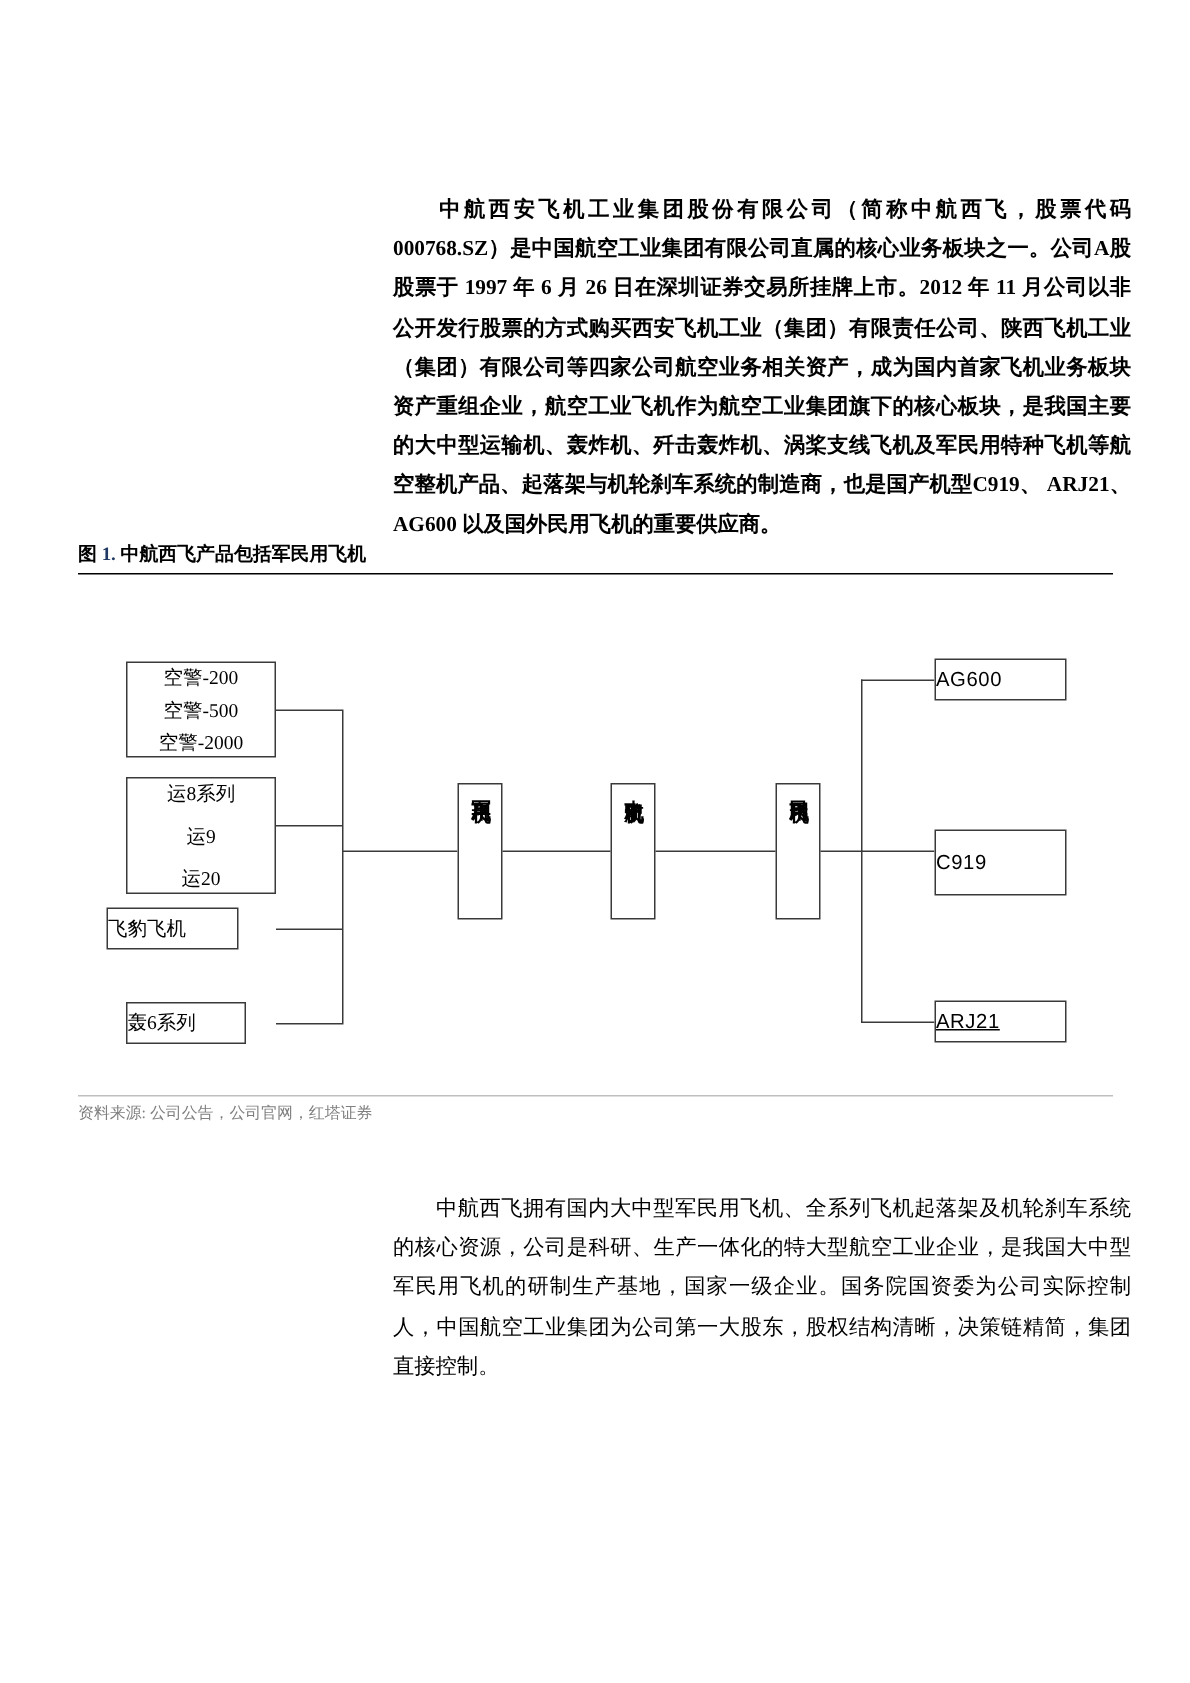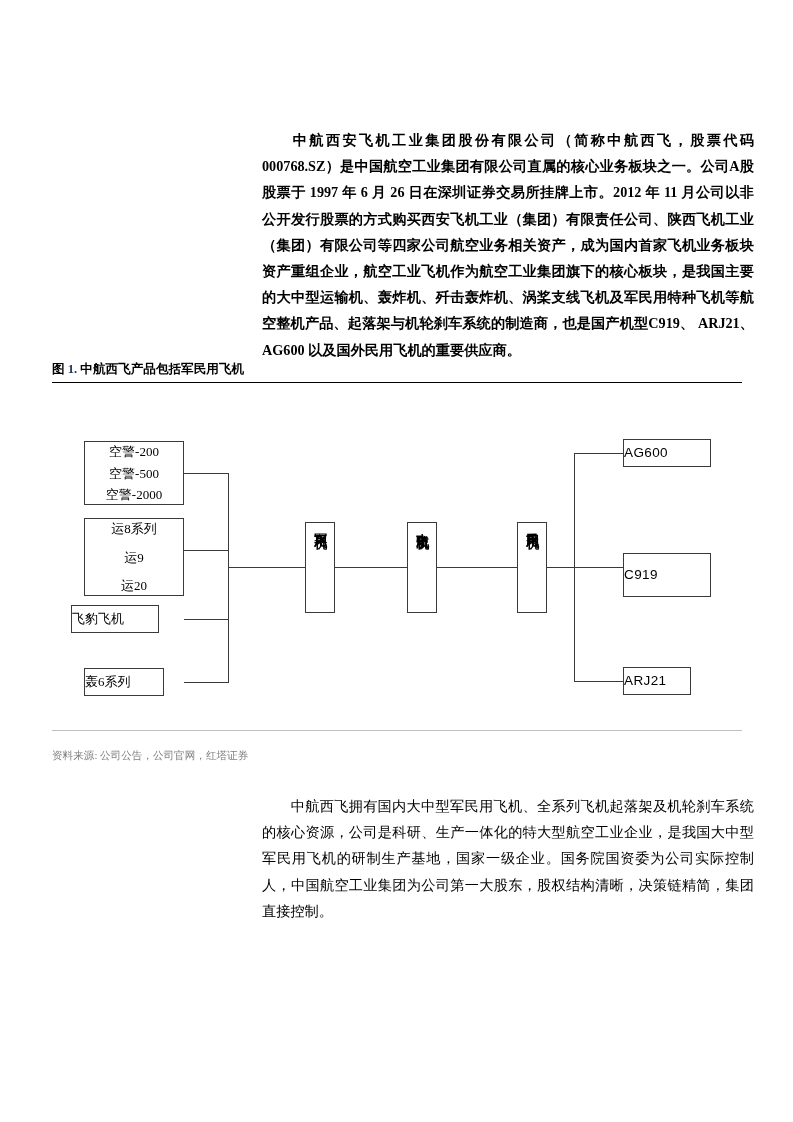--- a/index.html
+++ b/index.html
@@ -85,21 +85,21 @@
 
   
   .fig-source {
     position: absolute;
     left: 52px;
     top: 730px;
     width: 690px;
     font-size: 10.6px;
     color: #7F7F7F;
     border-top: 1.2px solid #BFBFBF;
-    padding-top: 18px;
+    padding-top: 4px;
     white-space: nowrap;
   }
 
   
   .diagram {
     position: absolute;
     left: 52px;
     top: 400px;
     width: 690px;
     height: 320px;
@@ -207,21 +207,21 @@
     <div class="dline h" style="left:522px; top:53px;  width:49px;"></div>
     <div class="dline h" style="left:522px; top:167px; width:49px;"></div>
     <div class="dline h" style="left:522px; top:281px; width:49px;"></div>
 
     <div class="dbox latin" style="left:571px; top:39px; width:88px; height:28px;">
       <span>AG600</span>
     </div>
     <div class="dbox latin" style="left:557px; top:153px; width:88px; height:44px;margin-left:14px;">
       <span>C919</span>
     </div>
-    <div class="dbox latin" style="left:571px; top:267px; width:68px; height:28px;">
+    <div class="dbox latin" style="left:571px; top:267px; width:88px; height:28px;text-decoration:underline;">
       <span>ARJ21</span>
     </div>
 
   </div>
 
   <div class="fig-source">资料来源: 公司公告，公司官网，红塔证券</div>
 
   <div class="para" id="para-closing"><span class="indent"></span><span>中航西飞拥有国内大中型军民用飞机、全系列飞机起落架及机轮刹车系统的核心资源，公司是科研、生产一体化的特大型航空工业企业，是我国大中型军民用飞机的研制生产基地，国家一级企业。国务院国资委为公司实际控制人，中国航空工业集团为公司第一大股东，股权结构清晰，决策链精简，集团直接控制。</span></div>
 
 </div>

